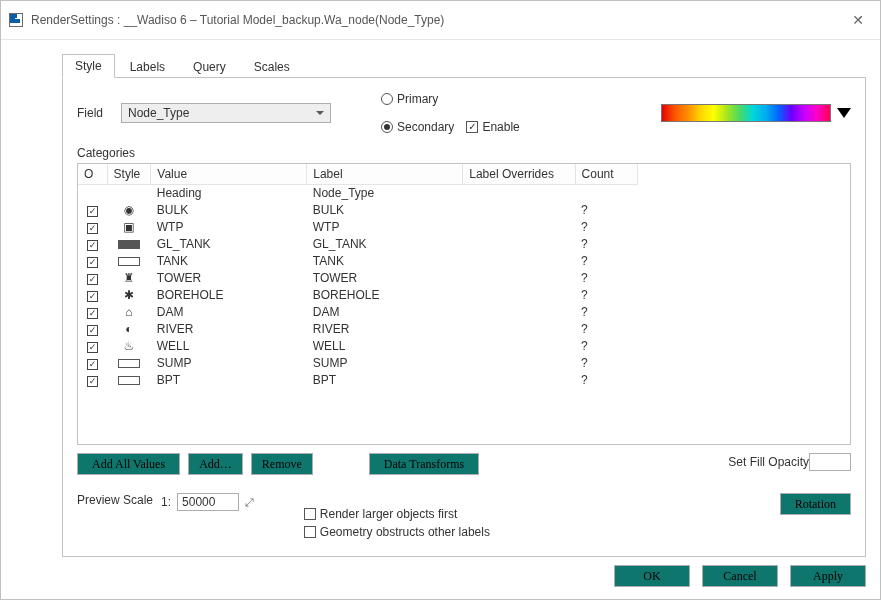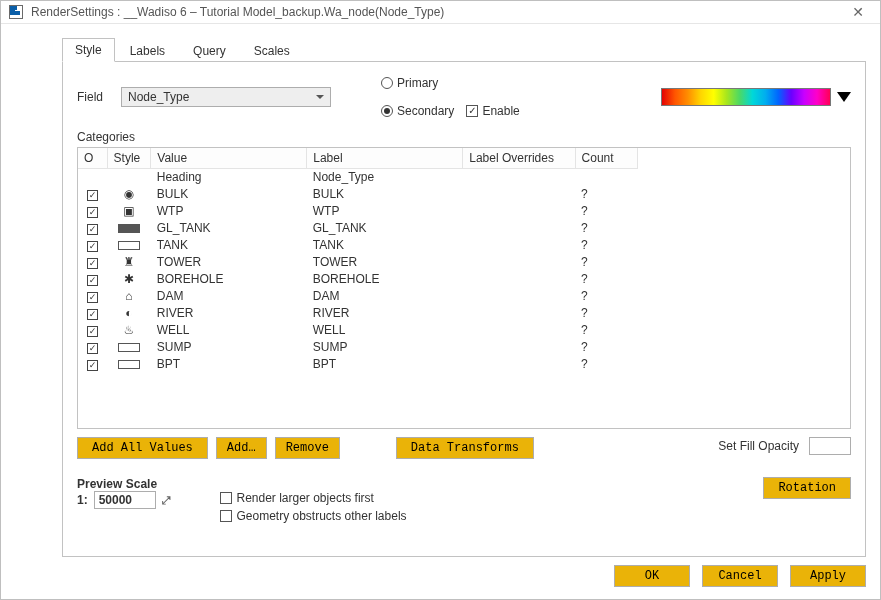--- a/index.html
+++ b/index.html
@@ -16,21 +16,21 @@
   .window {
     width: 881px;
     height: 600px;
     border: 1px solid #bfbfbf;
     background: #fff;
     display: flex;
     flex-direction: column;
     box-shadow: 2px 2px 6px rgba(0,0,0,.15);
   }
   .titlebar {
-    height: 23px;
+    height: 39px;
     display: flex;
     align-items: center;
     padding: 0 8px;
     border-bottom: 1px solid #e6e6e6;
   }
   .titlebar .appicon {
     width: 14px;
     height: 14px;
     margin-right: 8px;
     background:
@@ -194,49 +194,49 @@
   .style-swatch.filled { background: #555; }
   .style-icon { font-size: 12px; line-height: 1; }
   
   .btnrow {
     margin-top: 8px;
     display: flex;
     align-items: flex-start;
     gap: 8px;
   }
   button.btn {
-    font-family: Liberation Mono, monospace;
+    font-family: Liberation Serif, serif;
     font-size: 12px;
     padding: 0 10px;
     height: 22px;
-    background: #eab308;
+    background: #0f766e;
     border: 1px solid #adadad;
     cursor: default;
   }
   button.btn.wide { padding: 0 14px; }
   .spacer { width: 40px; }
   .rightcol {
     margin-left: auto;
     display: flex;
     flex-direction: column;
     align-items: flex-end;
     gap: 6px;
   }
-  .opac-row { display: flex; align-items: center; gap: 10px; }
+  .opac-row { display: flex; align-items: center; gap: 0; }
   .opac-input {
     width: 42px; height: 18px; border: 1px solid #adadad; background: #fff;
   }
   
   .previewrow {
     margin-top: 18px;
     display: flex;
     align-items: flex-start;
     gap: 50px;
   }
-  .preview-left { display: flex; flex-direction: column; gap: 0; font-weight: bold; }
+  .preview-left { display: flex; flex-direction: row; gap: 8px; }
   .preview-scale-inputrow { display: flex; align-items: center; gap: 6px; }
   .scale-input {
     width: 62px; height: 18px; border: 1px solid #adadad; background: #fff;
     display: inline-flex; align-items: center; padding: 0 4px;
   }
   .scale-icon { font-size: 11px; color: #666; }
   .render-opts { display: flex; flex-direction: column; gap: 4px; margin-top: 14px; }
   .rotation-btn { margin-left: auto; }
   
   .footer {

